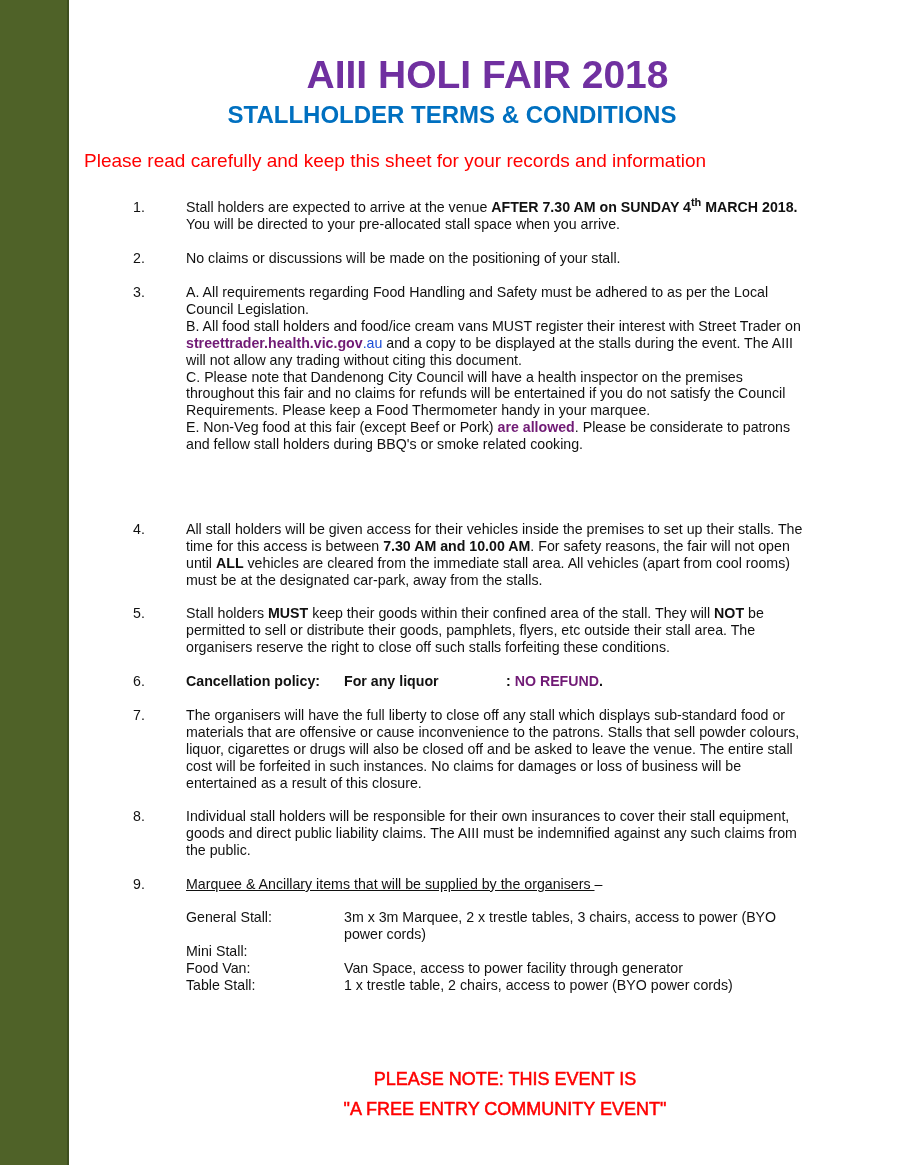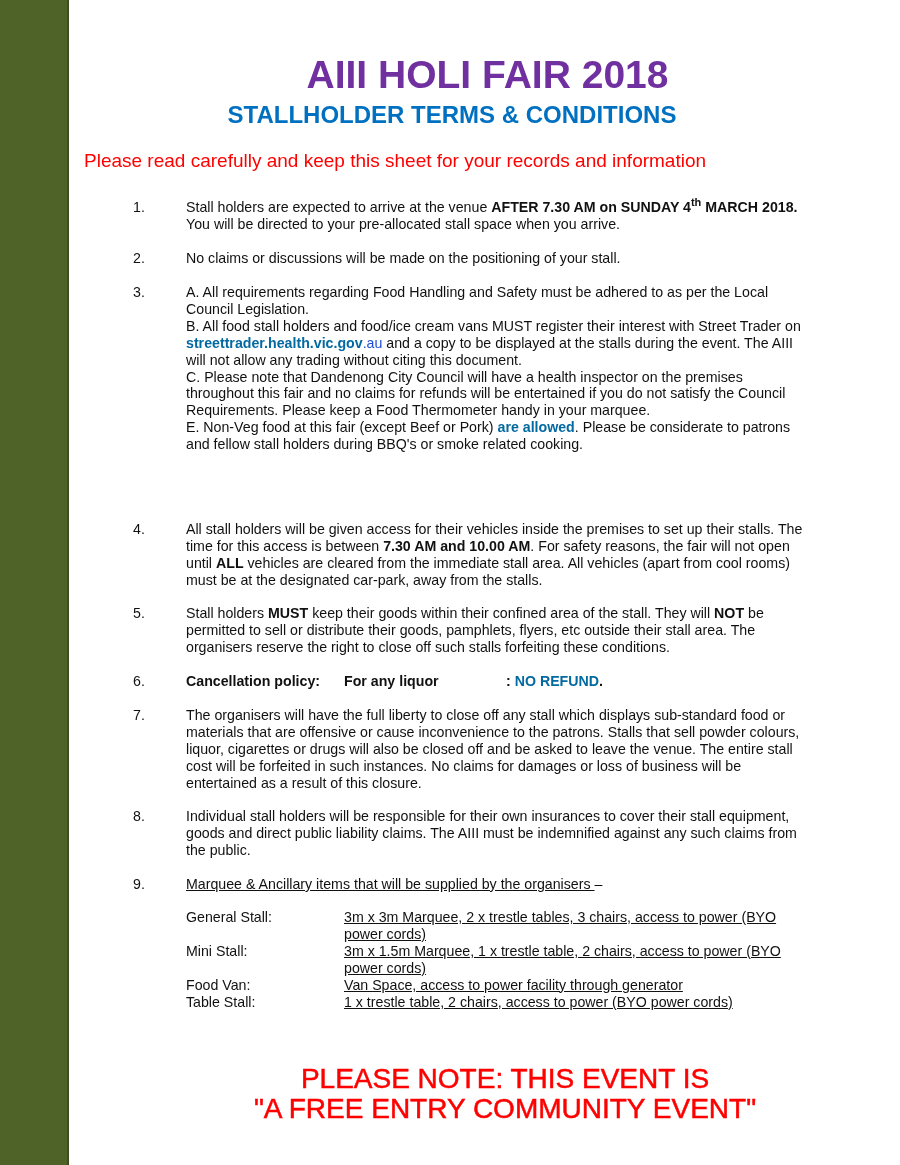--- a/index.html
+++ b/index.html
@@ -30,32 +30,32 @@
   .terms { position: absolute; left: 0; top: 197px; width: 900px; }
   .term {
     position: absolute; left: 0; width: 900px;
     font-size: 14.2px; line-height: 16.9px;
   }
   .num { position: absolute; left: 133px; top: 0; }
   .body { position: absolute; left: 186px; width: 620px; top: 0; }
   .body p { margin: 0; }
   b { font-weight: bold; }
   .red { color: #1d4ed8; }
-  .redb { color: #0369a1; font-weight: bold; }
+  .redb { color: #701a75; font-weight: bold; }
   .u { text-decoration: underline; }
   sup { font-size: 11px; line-height: 0; }
   .cancel-label { display: inline-block; width: 158px; font-weight: bold; }
   .cancel-reason { display: inline-block; width: 162px; font-weight: bold; }
   .stalls { position: absolute; left: 186px; top: 909px; width: 620px; font-size: 14.2px; line-height: 16.9px; }
   .stall-row { display: flex; }
   .stall-type { width: 158px; flex: none; }
-  .stall-desc { width: 460px; text-decoration: underline; }
+  .stall-desc { width: 460px; }
   .footer {
     position: absolute; left: 240px; width: 530px; top: 1064px; text-align: center;
-    font-size: 28px; line-height: 30px; color: #ff0000; font-weight: normal;
+    font-size: 18px; line-height: 30px; color: #ff0000; font-weight: normal;
     -webkit-text-stroke: 0.5px #ff0000;
   }
 </style>
 </head>
 <body>
 
 <div class="sidebar"></div>
 
 <div class="title">AIII HOLI FAIR 2018</div>
 <div class="subtitle">STALLHOLDER TERMS &amp; CONDITIONS</div>
@@ -124,21 +124,20 @@
   </div>
 </div>
 
 <div class="stalls">
   <div class="stall-row">
     <div class="stall-type">General Stall:</div>
     <div class="stall-desc">3m x 3m Marquee, 2 x trestle tables, 3 chairs, access to power (BYO power cords)</div>
   </div>
   <div class="stall-row">
     <div class="stall-type">Mini Stall:</div>
-    <div class="stall-desc">3m x 1.5m Marquee, 1 x trestle table, 2 chairs, access to power (BYO power cords)</div>
   </div>
   <div class="stall-row">
     <div class="stall-type">Food Van:</div>
     <div class="stall-desc">Van Space, access to power facility through generator</div>
   </div>
   <div class="stall-row">
     <div class="stall-type">Table Stall:</div>
     <div class="stall-desc">1 x trestle table, 2 chairs, access to power (BYO power cords)</div>
   </div>
 </div>

